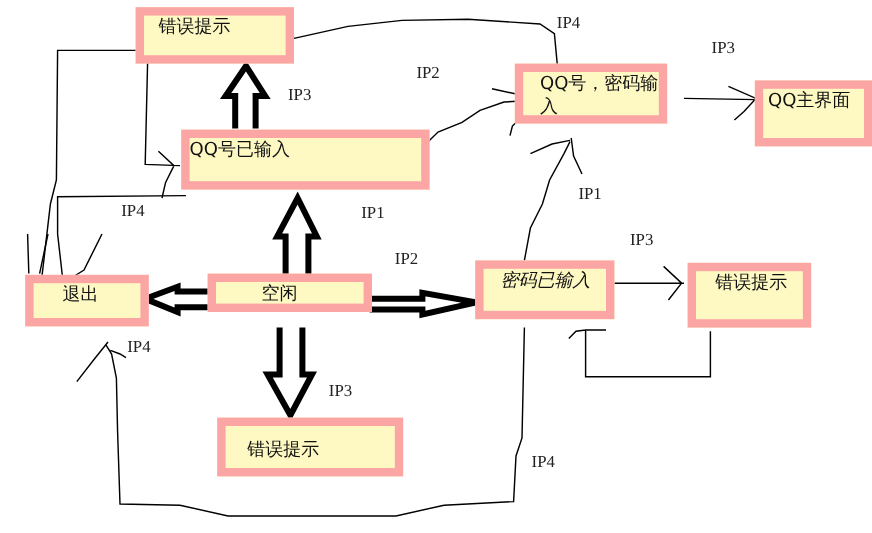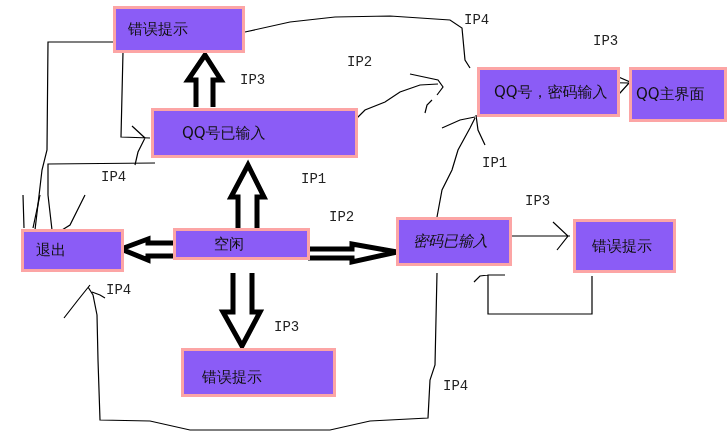--- a/index.html
+++ b/index.html
@@ -1,21 +1,21 @@
 <!DOCTYPE html>
 <html><head>
 <meta charset="utf-8">
 <style>
   html, body { margin:0; padding:0; background:#ffffff; }
   body { width:727px; height:444px; position:relative; overflow:hidden;
          font-family:"DejaVu Sans","Liberation Sans",sans-serif; }
   svg { position:absolute; left:0; top:0; }
-  .box { position:absolute; box-sizing:border-box; border:3px solid #fca5a5; background:#8b5cf6;
-         font-size:15px; color:#111; display:flex; align-items:center; }
-  .lbl { position:absolute; font-size:14px; color:#222; font-family:Liberation Mono, monospace; }
+  .box { position:absolute; box-sizing:border-box; border:7px solid #fca5a5; background:#fef9c3;
+         font-size:15px; color:#111; display:flex; }
+  .lbl { position:absolute; font-size:14px; color:#222; font-family:Liberation Serif, serif; }
 </style>
 </head>
 <body>
 
 <svg width="727" height="444" viewBox="0 0 727 444">
   <g fill="none" stroke="#000" stroke-width="1.2">
 
     <path d="M115,42 L48,42 L47,150 L42,170 L35,230"></path>
 
     <path d="M123,52 L121,137 L150,138 M132,126 L145,138 L138,152 L135,165"></path>
@@ -49,30 +49,30 @@
 
     <path d="M174,243 L148,243 L148,239 L121,249 L148,260 L148,256 L174,256"></path>
 
     <path d="M308,249 L352,249 L352,244 L397,252 L352,262 L352,258 L308,258"></path>
   </g>
 </svg>
 
 <div class="box" style="left:113px;top:6px;width:132px;height:47px;padding-left:12px;">
   <span>错误提示</span>
 </div>
-<div class="box" style="left:151px;top:108px;width:207px;height:50px;padding-left:28px;">
+<div class="box" style="left:151px;top:108px;width:207px;height:50px;">
   <span>QQ号已输入</span>
 </div>
-<div class="box" style="left:429px;top:67px;width:143px;height:50px;padding-left:14px;margin-left:48px;">
+<div class="box" style="left:429px;top:53px;width:127px;height:50px;padding-left:14px;">
   <span>QQ号，密码输入</span>
 </div>
 <div class="box" style="left:629px;top:67px;width:98px;height:55px;padding-left:4px;">
   <span>QQ主界面</span>
 </div>
-<div class="box" style="left:21px;top:229px;width:103px;height:43px;padding-left:12px;">
+<div class="box" style="left:21px;top:229px;width:103px;height:43px;padding-left:24px;">
   <span>退出</span>
 </div>
 <div class="box" style="left:173px;top:228px;width:137px;height:32px;padding-left:38px;">
   <span>空闲</span>
 </div>
 <div class="box" style="left:396px;top:217px;width:116px;height:49px;padding-left:14px;font-style:italic;">
   <span>密码已输入</span>
 </div>
 <div class="box" style="left:573px;top:219px;width:103px;height:54px;padding-left:16px;">
   <span>错误提示</span>

